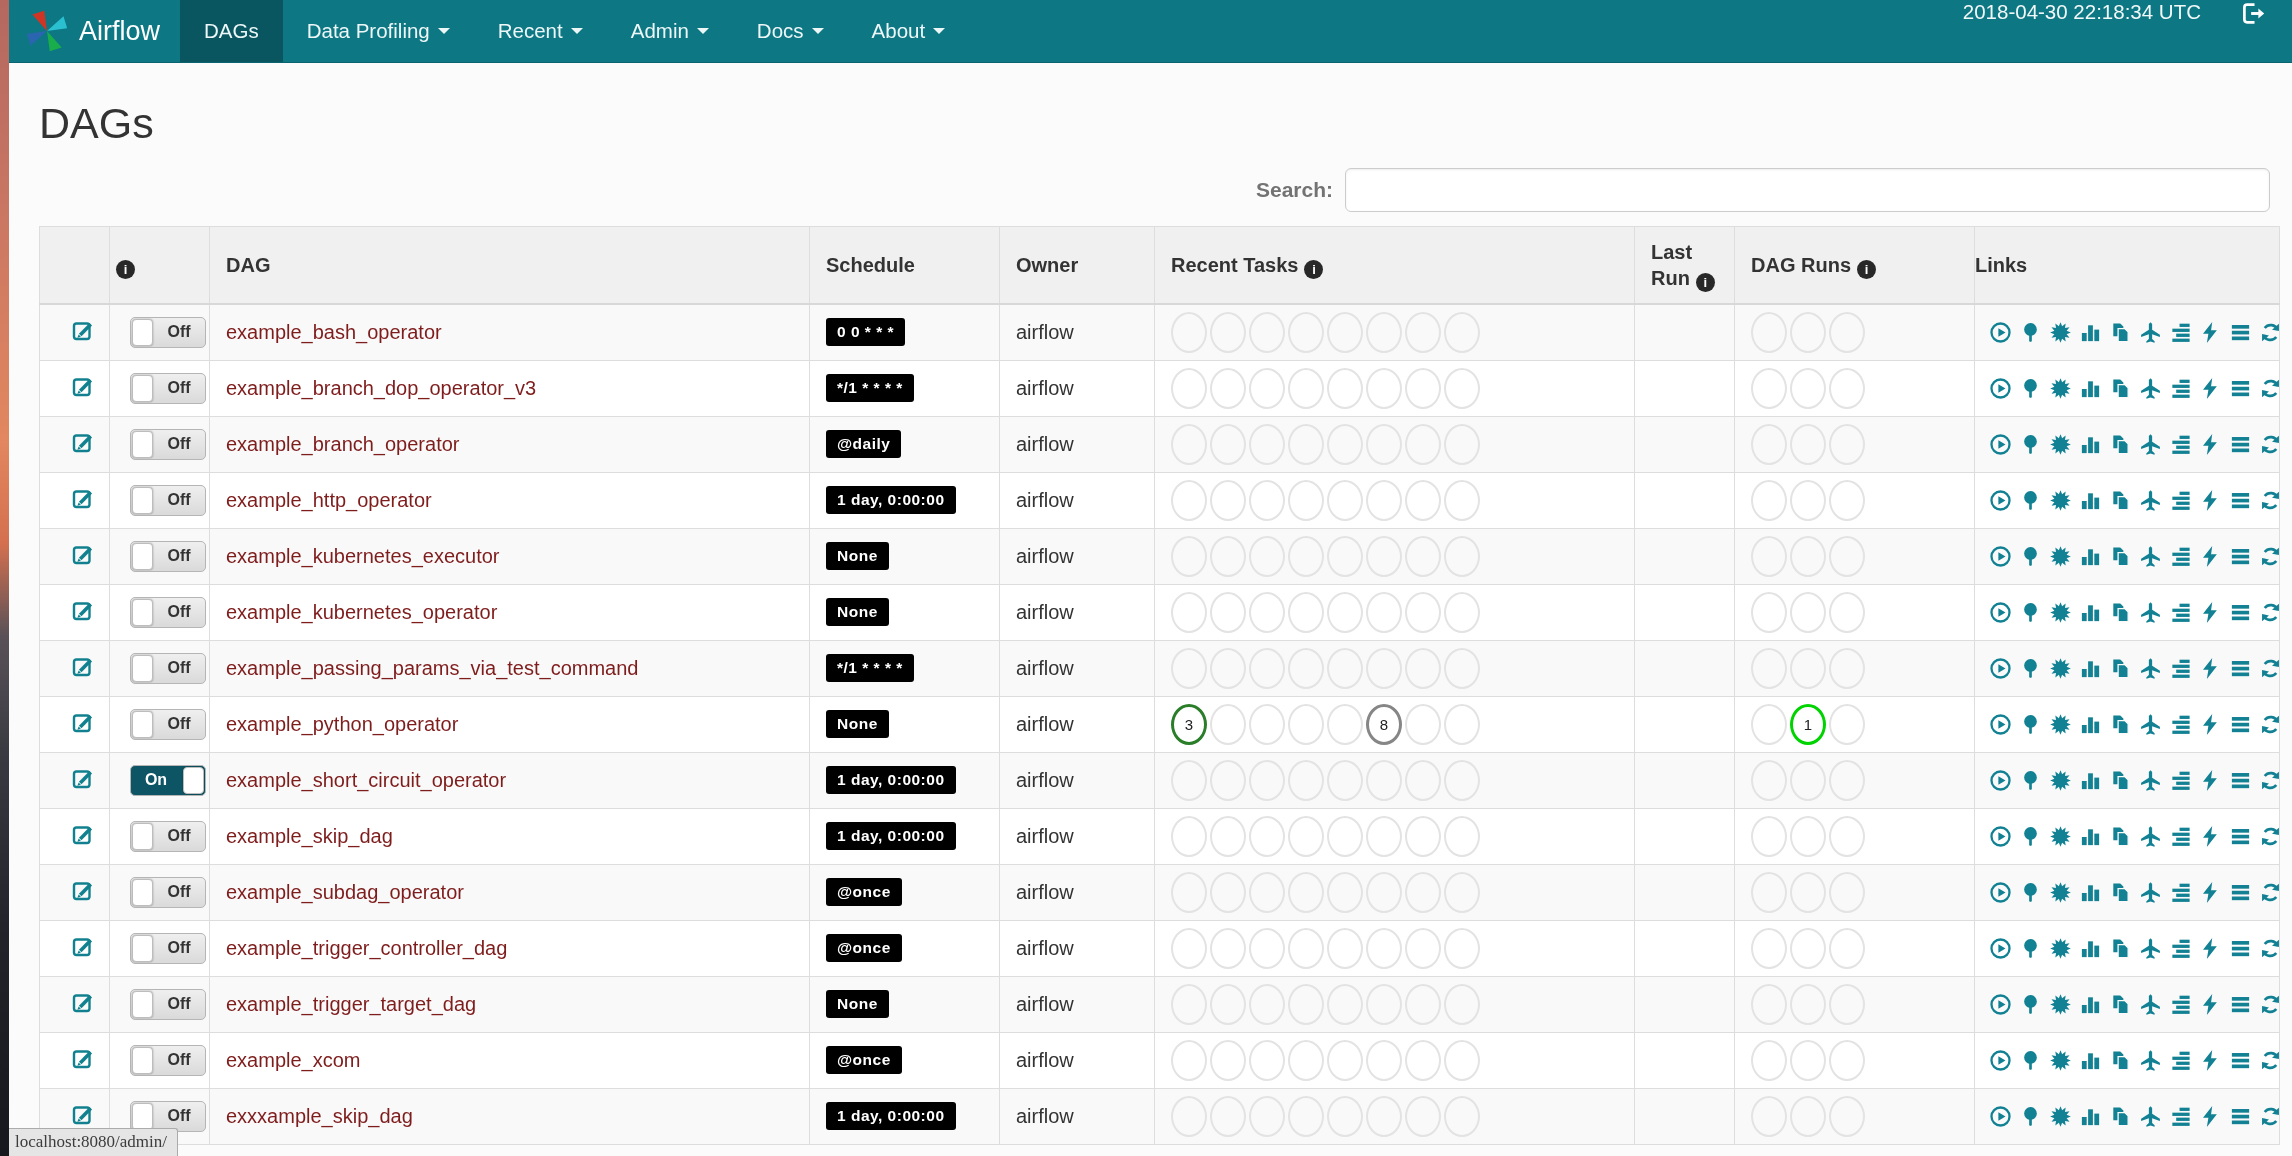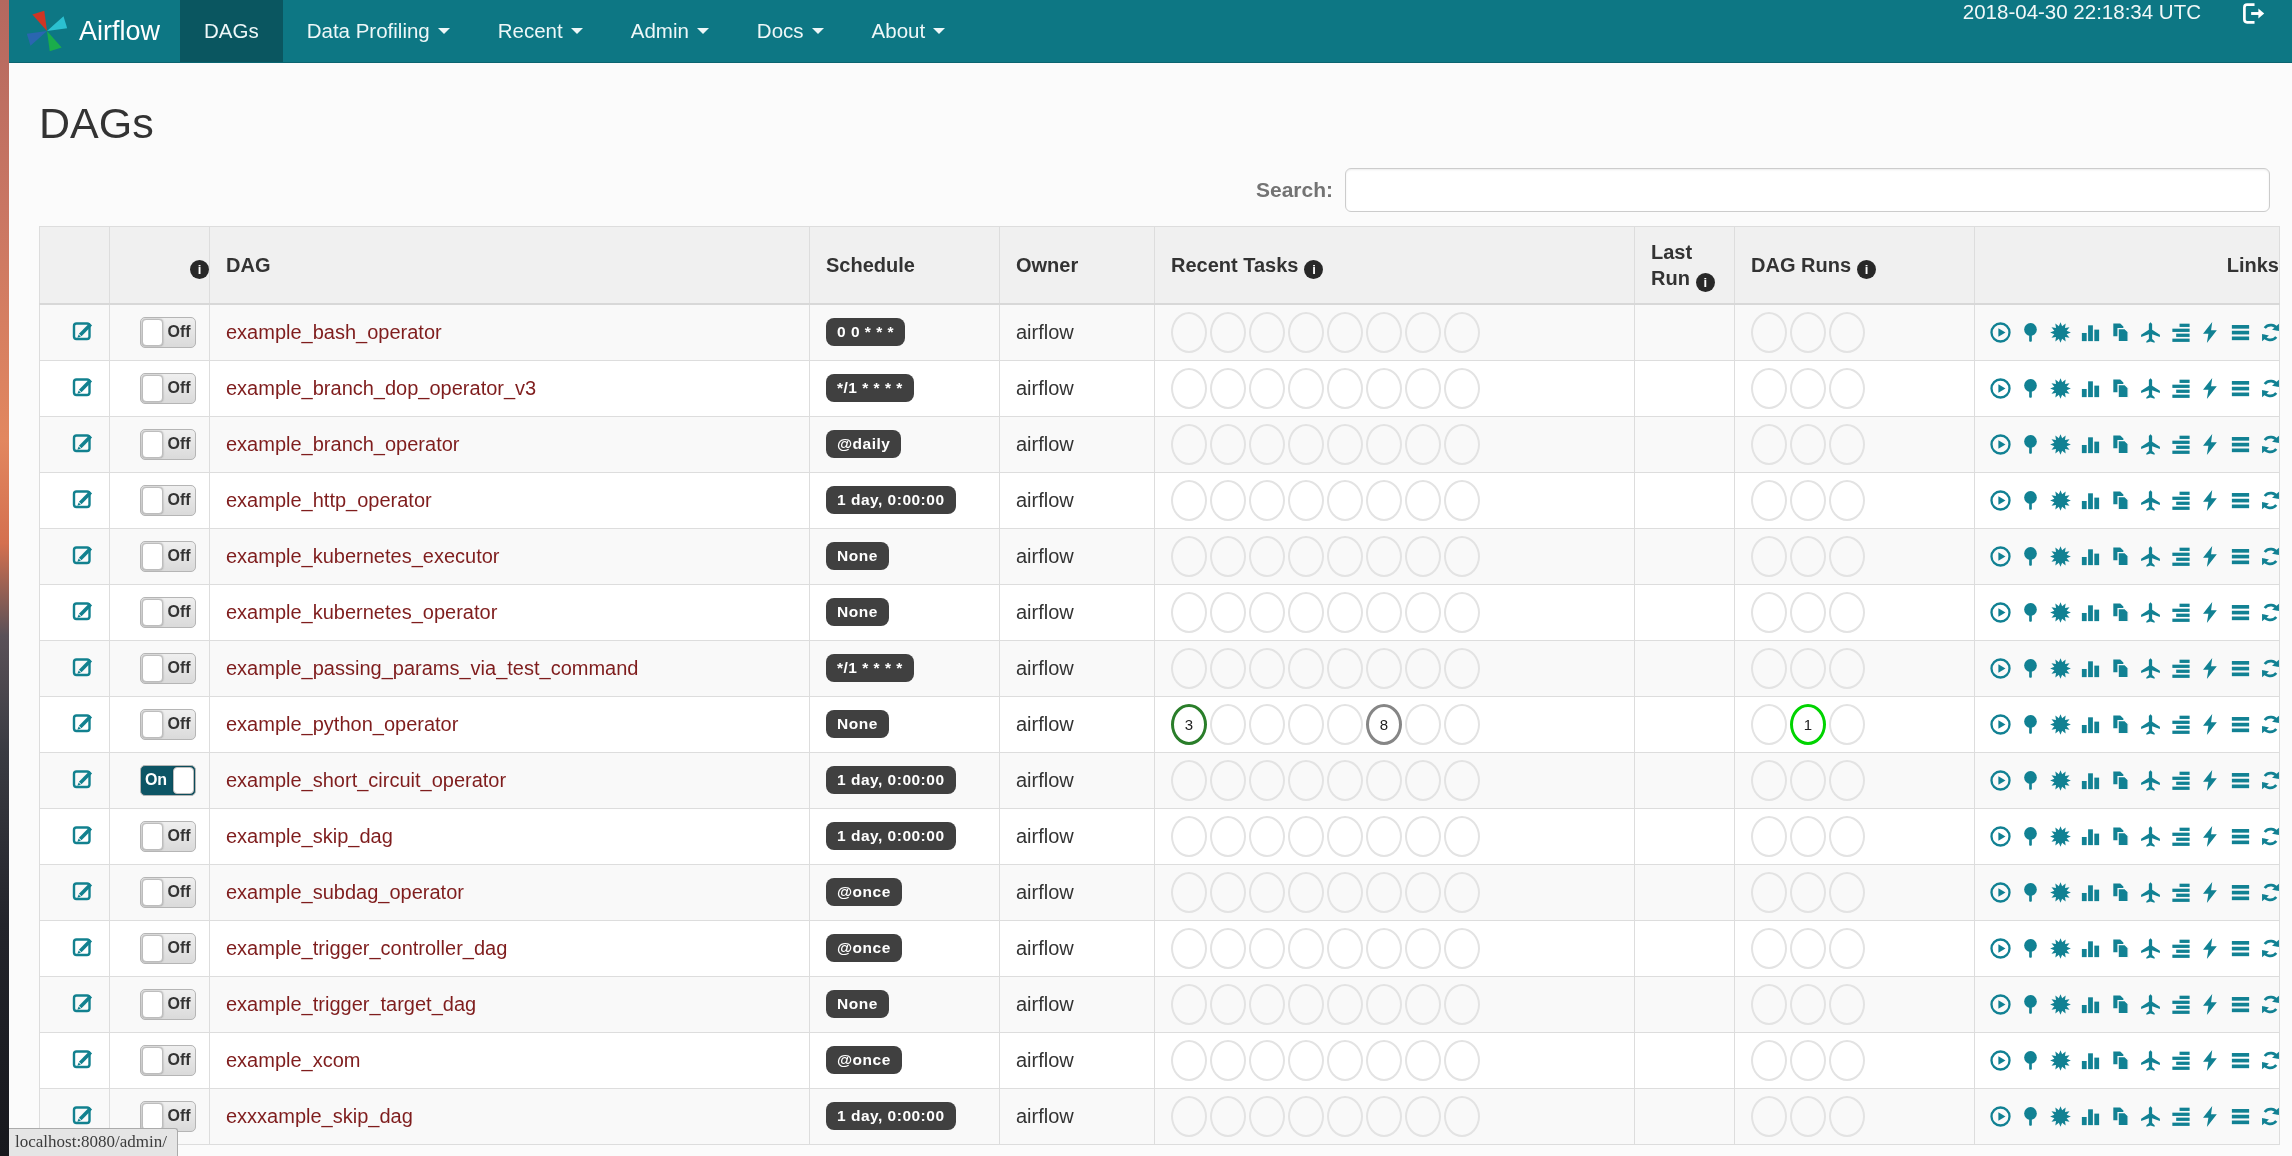--- a/index.html
+++ b/index.html
@@ -35,38 +35,38 @@
     font-size:20px;padding:0 12px;box-shadow:inset 0 1px 2px rgba(0,0,0,.08);outline:none;
     background:#fff;box-sizing:border-box;}
 
   
   table.dags{border-collapse:collapse;table-layout:fixed;width:2240px;margin:0 0 0 8px;
     background:#fff;font-size:20px;color:#333;}
   table.dags th,table.dags td{border:1px solid #ddd;vertical-align:middle;
     padding:0 0 0 16px;overflow:hidden;white-space:nowrap;}
   table.dags thead th{background:#f0f0f0;border-bottom:2px solid #d8d8d8;height:76px;
     text-align:left;font-size:20px;color:#333;white-space:normal;line-height:1.3;}
-  table.dags thead th.c{text-align:right;padding:0;}
+  table.dags thead th.c{text-align:left;padding:0;}
   table.dags tbody tr{height:56px;}
   table.dags tbody tr:nth-child(odd){background:#f9f9f9;}
   td.c{text-align:center;padding:0;}
 
   .info-badge{display:inline-block;width:19px;height:19px;border-radius:50%;
     background:#282828;color:#fff;font-size:13px;font-weight:bold;line-height:19px;
     text-align:center;vertical-align:-2px;margin-left:6px;}
   .info-badge::after{content:"i";}
 
   a.daglink{color:#7f1d1d;text-decoration:none;cursor:pointer;}
-  .badge{display:inline-block;background:#404040;color:#fff;font-size:15.5px;font-weight:bold;
-    padding:5px 11px;border-radius:8px;letter-spacing:.5px;}
+  .badge{display:inline-block;background:#000000;color:#fff;font-size:15.5px;font-weight:bold;
+    padding:5px 11px;border-radius:3px;letter-spacing:.5px;}
 
   .edit-ic{color:#12818f;cursor:pointer;display:inline-block;}
 
   
-  .toggle{width:56px;height:31px;border:1px solid #b5b5b5;border-radius:5px;display:flex;
+  .toggle{width:76px;height:31px;border:1px solid #b5b5b5;border-radius:5px;display:flex;
     cursor:pointer;overflow:hidden;box-sizing:border-box;margin:4px auto;}
   .toggle .knob{width:21px;background:#fff;border:1px solid #bdbdbd;border-radius:4px;
     margin:1px;box-shadow:0 0 2px rgba(0,0,0,.35);box-sizing:border-box;}
   .toggle .tlabel{flex:1;display:flex;align-items:center;justify-content:center;
     font-size:16px;font-weight:bold;}
   .toggle.off{background:linear-gradient(#efefef,#dadada);color:#333;}
   .toggle.on{background:#0d5565;color:#ffffff;flex-direction:row-reverse;}
 
   
   .circ{display:inline-block;width:36px;height:41px;border-radius:50%;

